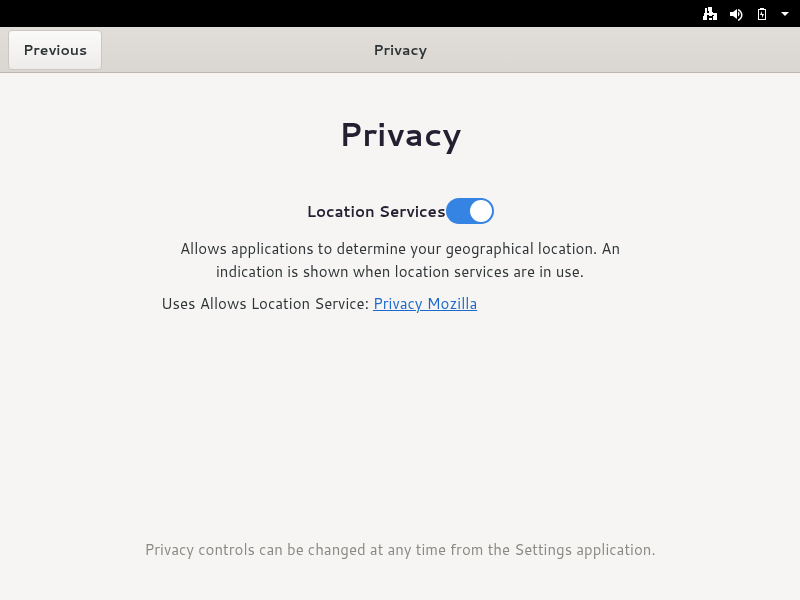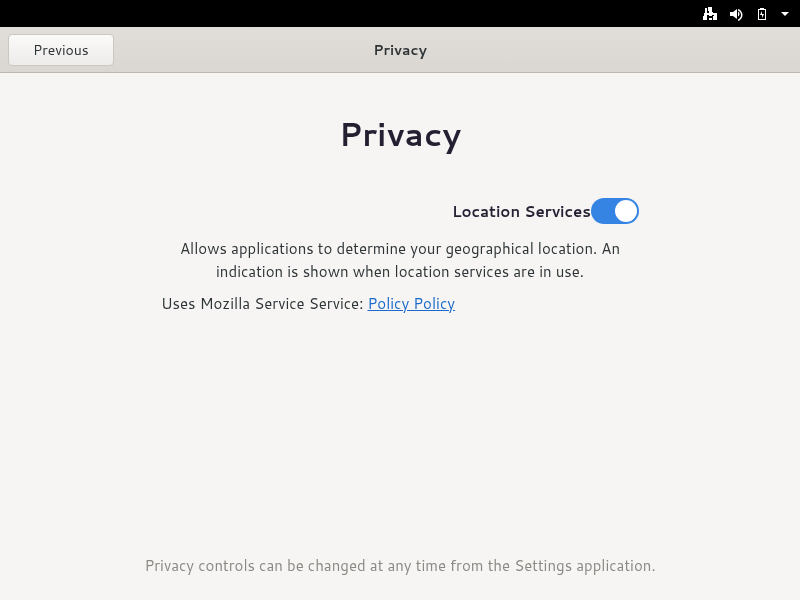--- a/index.html
+++ b/index.html
@@ -42,29 +42,30 @@
     }
     .header-title {
       position: absolute;
       left: 50%;
       transform: translateX(-50%);
       font-weight: 700;
       font-size: 14px;
       color: #2e3436;
     }
     .btn {
-      height: 32px;
-      padding: 0 24px;
+      height: 40px;
+      padding: 0 14px;
       border-radius: 4px;
       font-size: 14px;
       font-family: inherit;
       cursor: pointer;
       display: flex;
       align-items: center;
       justify-content: center;
+      font-weight: bold;
     }
     .btn-previous {
       background: linear-gradient(to bottom, #fafaf9, #eeeceb);
       border: 1px solid #cdc7c2;
       color: #2e3436;
     }
     .btn-next {
       background: linear-gradient(to bottom, #4a90d9, #3584e4);
       border: 1px solid #1c71d8;
       color: #fff;
@@ -83,21 +84,21 @@
       font-weight: 800;
       color: #241f31;
       margin-bottom: 42px;
     }
     .settings-block {
       width: 478px;
     }
     .setting-row {
       display: flex;
       align-items: center;
-      justify-content: flex-end;
+      justify-content: center;
       margin-bottom: 14px;
     }
     .setting-label {
       font-weight: 700;
       font-size: 15px;
       color: #241f31;
     }
     .toggle {
       width: 48px;
       height: 26px;
@@ -126,21 +127,21 @@
       font-size: 15px;
       color: #2e3436;
     }
     .link {
       color: #1b6acb;
       text-decoration: underline;
       cursor: pointer;
     }
     .footer-text {
       position: absolute;
-      bottom: 24px;
+      bottom: 40px;
       font-size: 15px;
       color: #8b8983;
     }
   </style>
 </head>
 <body>
 
 <div class="top-panel">
   <span class="tray-icon">
     <svg width="16" height="16" viewBox="0 0 16 16">
@@ -181,18 +182,18 @@
 
   <div class="settings-block">
     <div class="setting-row">
       <div class="setting-label">Location Services</div>
       <div class="toggle">
         <div class="toggle-knob"></div>
       </div>
     </div>
     <p class="setting-description">Allows applications to determine your geographical location. An indication is shown when location services are in use.</p>
     <p class="setting-subtext">
-      <span>Uses Mozilla Service Service: </span><a class="link">Policy Policy</a>
+      <span>Uses Allows Location Service: </span><a class="link">Privacy Mozilla</a>
     </p>
   </div>
 
   <div class="footer-text">Privacy controls can be changed at any time from the Settings application.</div>
 </div>
 
 </body></html>

